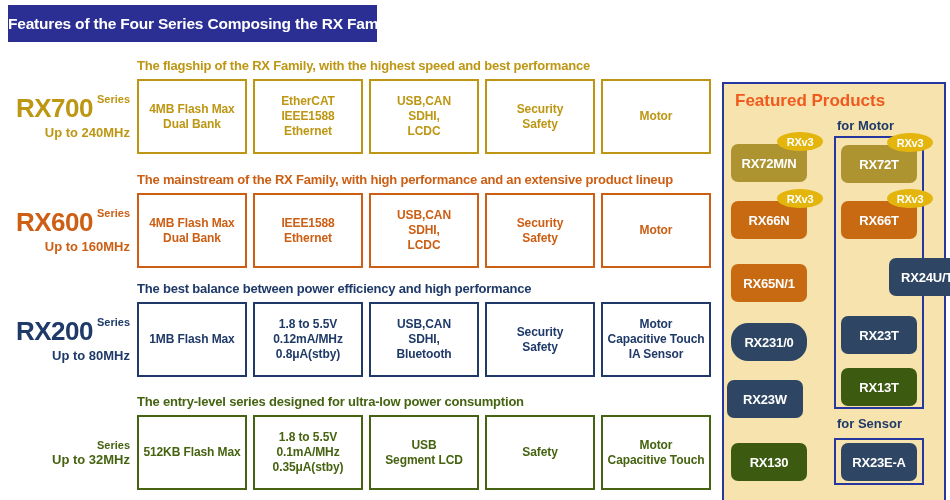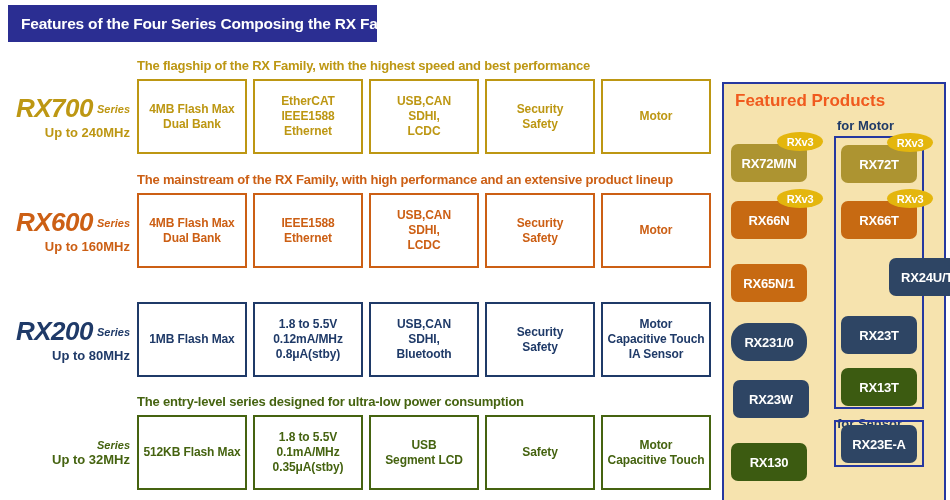--- a/index.html
+++ b/index.html
@@ -12,38 +12,38 @@
   }
   .canvas { position:absolute; inset:0; }
 
   
   .title-bar {
     position:absolute; left:8px; top:5px;
     width:369px; height:37px;
     background:#2B2E92;
     color:#ffffff;
     font-size:15.5px; font-weight:bold; letter-spacing:-0.2px;
-    line-height:37px; padding-left:13px;
+    line-height:37px; 
     white-space:nowrap;
   }
 
   
   .series-row { position:absolute; left:0; width:718px; height:100px; }
   .row1 { top:58px; }  .row2 { top:172px; }  .row3 { top:281px; }  .row4 { top:394px; }
 
   .row-headline {
     position:absolute; left:137px; top:0;
     font-size:13px; font-weight:bold; letter-spacing:-0.2px;
     white-space:nowrap;
   }
   .series-label {
     position:absolute; left:0; top:21px; width:130px; height:75px;
     display:flex; flex-direction:column; justify-content:center; align-items:flex-end;
   }
-  .series-name-line { display:flex; align-items:center; gap:4px;font-style:italic; }
+  .series-name-line { display:flex; align-items:flex-start; gap:4px; }
   .series-name { font-size:26px; font-weight:bold; letter-spacing:-0.5px; }
   .series-word { font-size:11px; font-weight:bold; }
   .series-freq { font-size:13px; font-weight:bold; margin-top:1px; }
 
   .feature-boxes {
     position:absolute; left:137px; top:21px;
     display:flex; gap:6px;
   }
   .feature-box {
     width:110px; height:75px;
@@ -80,41 +80,41 @@
   }
   .motor-label  { left:113px; top:34px; }
   .sensor-label { left:113px; top:332px; }
 
   .group-box {
     position:absolute;
     border:2px solid #2638A0;
     background:transparent;
   }
   .motor-box  { left:110px; top:52px; width:90px; height:273px; }
-  .sensor-box { left:110px; top:336px; width:90px; height:47px; }
+  .sensor-box { left:110px; top:354px; width:90px; height:47px; }
 
   .product {
     position:absolute;
     width:76px; height:38px;
     border-radius:7px;
     display:flex; align-items:center; justify-content:center;
     color:#ffffff; font-size:13px; font-weight:bold;
     letter-spacing:-0.2px;
   }
   .p-khaki  { background:#AD9431; }
   .p-orange { background:#C76A12; }
   .p-navy   { background:#2E4564; }
   .p-green  { background:#3C5B11; }
 
   
   .lp1 { left:7px;  top:60px;  }
   .lp2 { left:7px;  top:117px; }
   .lp3 { left:7px;  top:180px; }
   .lp4 { left:7px;  top:239px;border-radius:17px; }
-  .lp5 { left:9px;  top:296px; }
+  .lp5 { left:3px;  top:296px; }
   .lp6 { left:7px;  top:359px; }
 
   
   .mp1 { left:5px; top:7px;   }
   .mp2 { left:5px; top:63px;  }
   .mp3 { left:5px; top:120px;margin-left:48px; }
   .mp4 { left:5px; top:178px; }
   .mp5 { left:5px; top:230px; }
 
   
@@ -179,20 +179,21 @@
       <div class="feature-box">USB,CAN
 SDHI,
 LCDC</div>
       <div class="feature-box">Security
 Safety</div>
       <div class="feature-box">Motor</div>
     </div>
   </section>
 
   <section class="series-row row3 navy">
+    <div class="row-headline">The best balance between power efficiency and high performance</div>
     <div class="series-label">
       <div class="series-name-line">
         <span class="series-name">RX200</span>
         <span class="series-word">Series</span>
       </div>
       <div class="series-freq">Up to 80MHz</div>
     </div>
     <div class="feature-boxes">
       <div class="feature-box">1MB Flash Max</div>
       <div class="feature-box">1.8 to 5.5V

